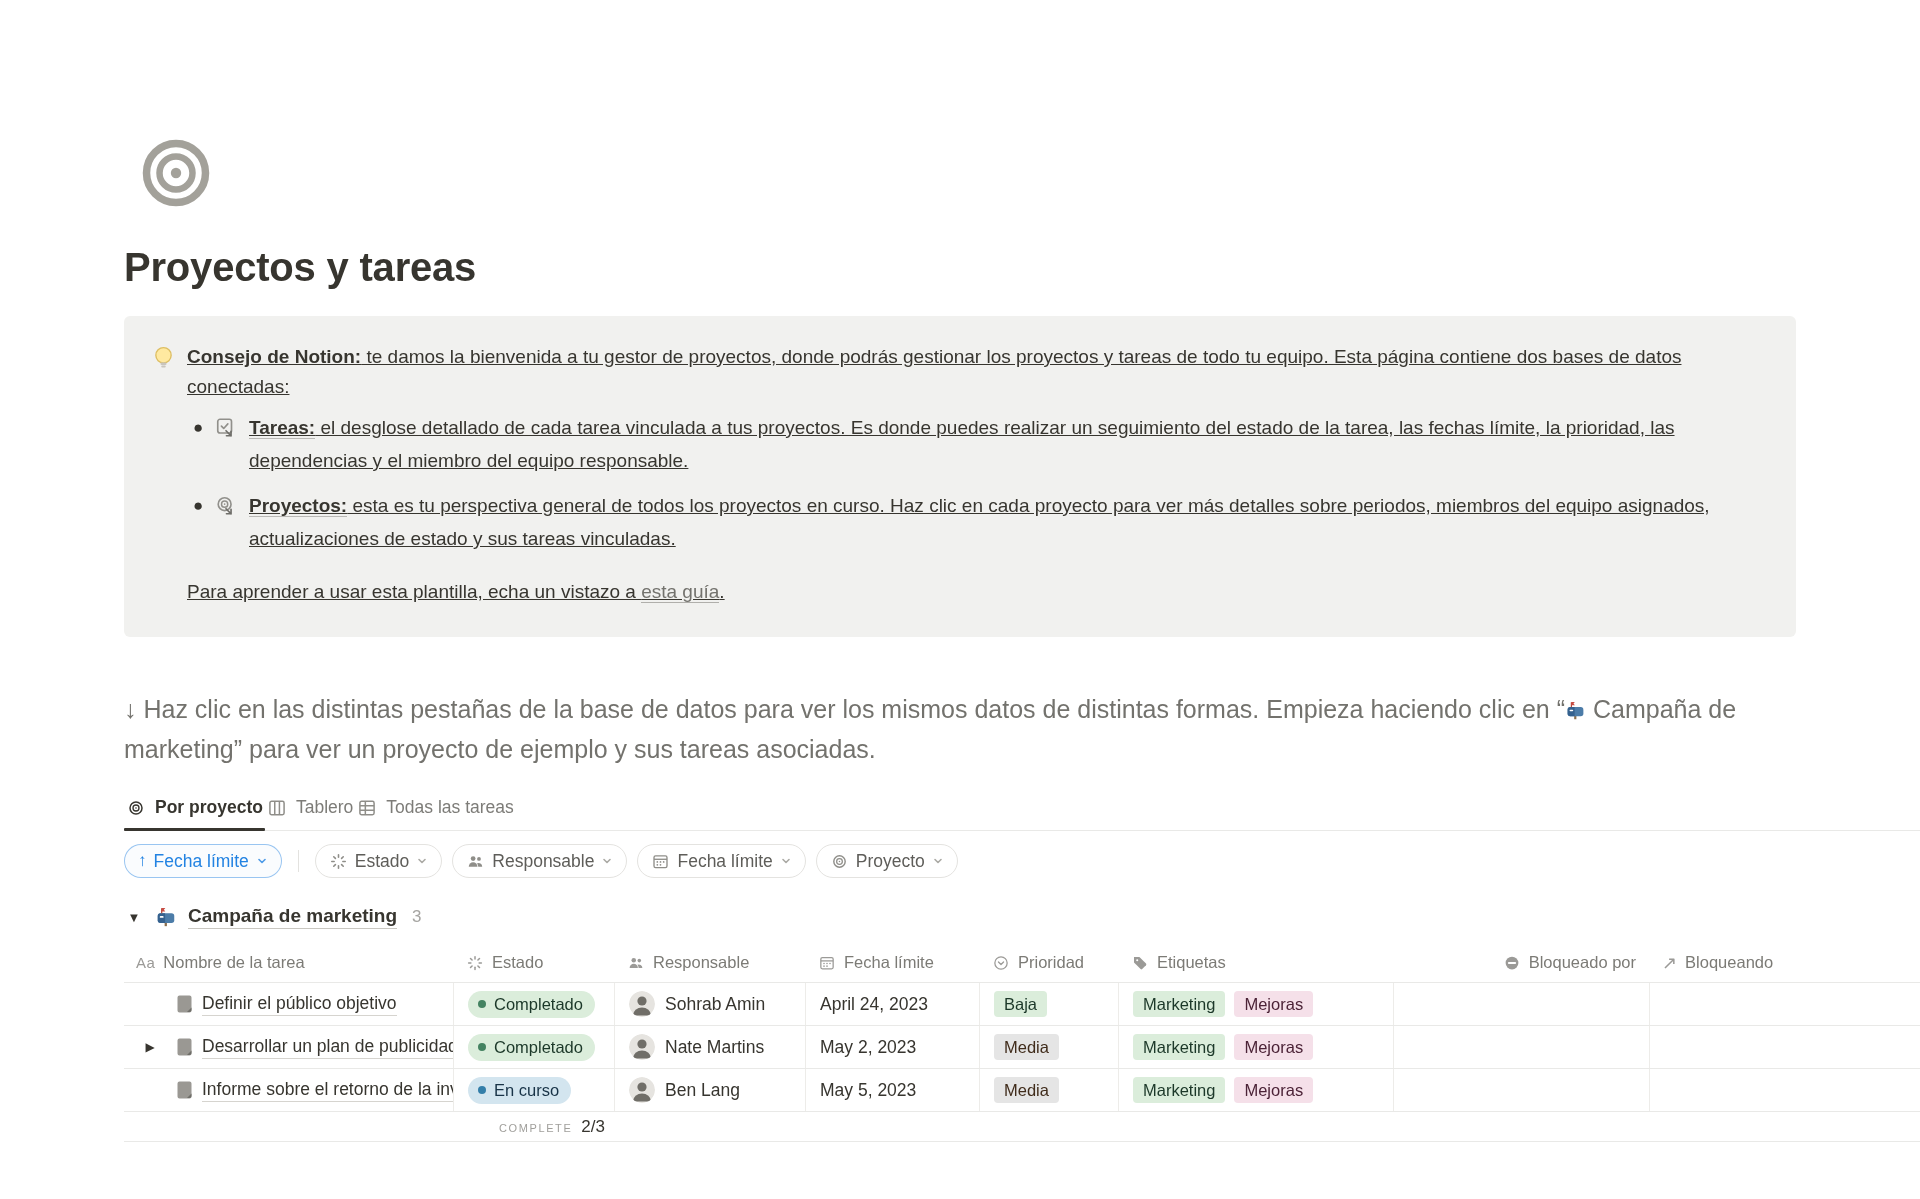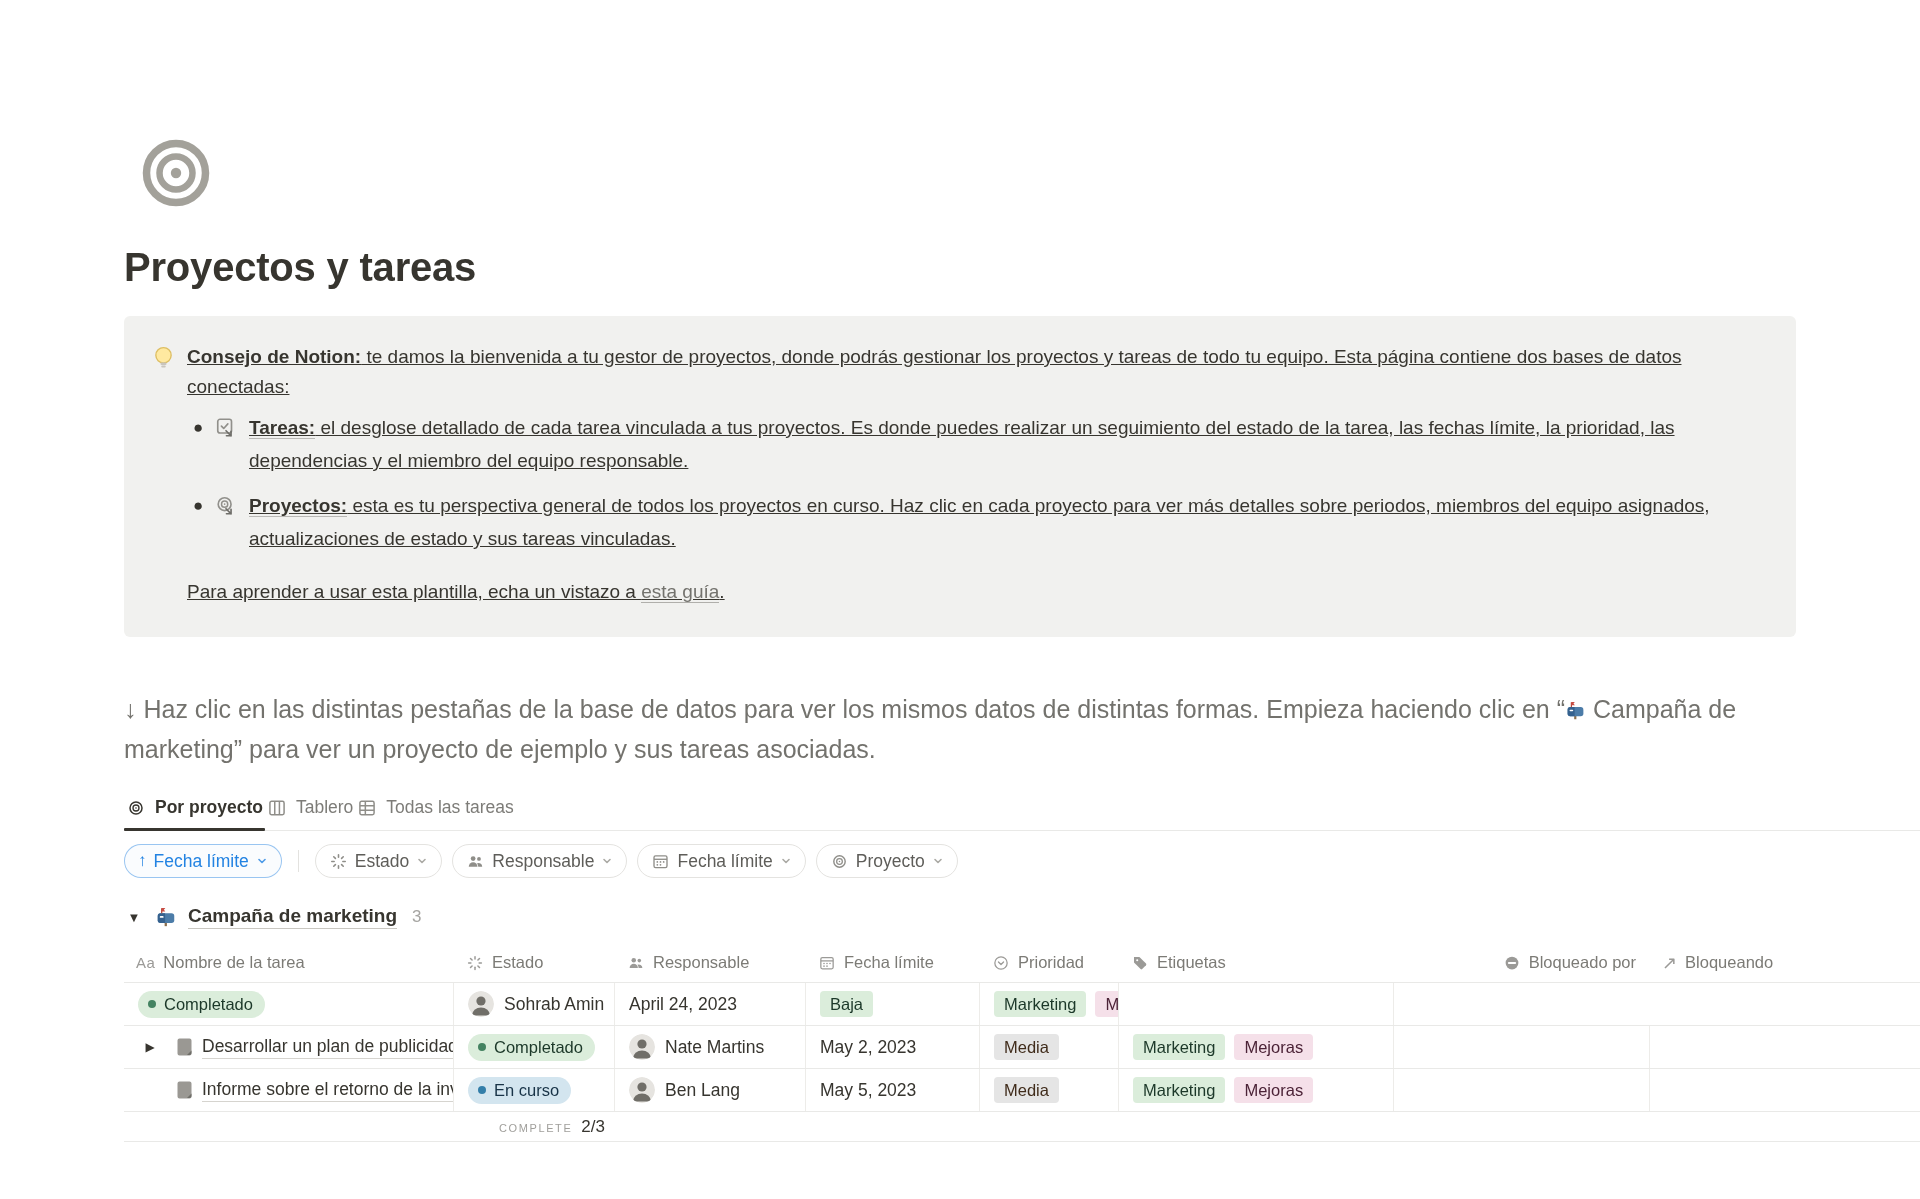--- a/index.html
+++ b/index.html
@@ -380,20 +380,27 @@
           </svg>
           <span>Bloqueado por</span>
         </div>
       <div class="hcell">
           <span class="arrow-ne">↗</span>
           <span>Bloqueando</span>
         </div>
     </div>
 
     <div class="trow drow">
+      <div class="dcell cell-name">
+        <span class="toggle-zone"></span>
+        <svg class="page-doc-icon" viewBox="0 0 16 20">
+            <use href="#ic-doc"></use>
+          </svg>
+        <span class="task-link">Definir el público objetivo</span>
+      </div>
       <div class="dcell">
           <span class="status-pill st-green">
             <span class="dot"></span>
             <span>Completado</span>
           </span>
         </div>
       <div class="dcell">
           <svg class="avatar" viewBox="0 0 26 26">
             <use href="#ic-avatar"></use>
           </svg>

